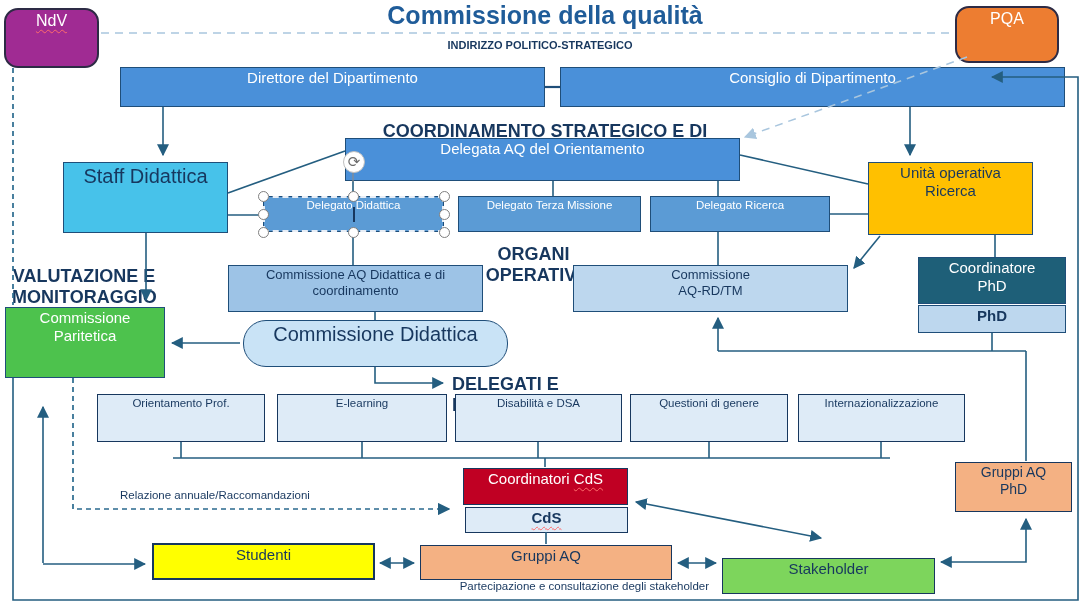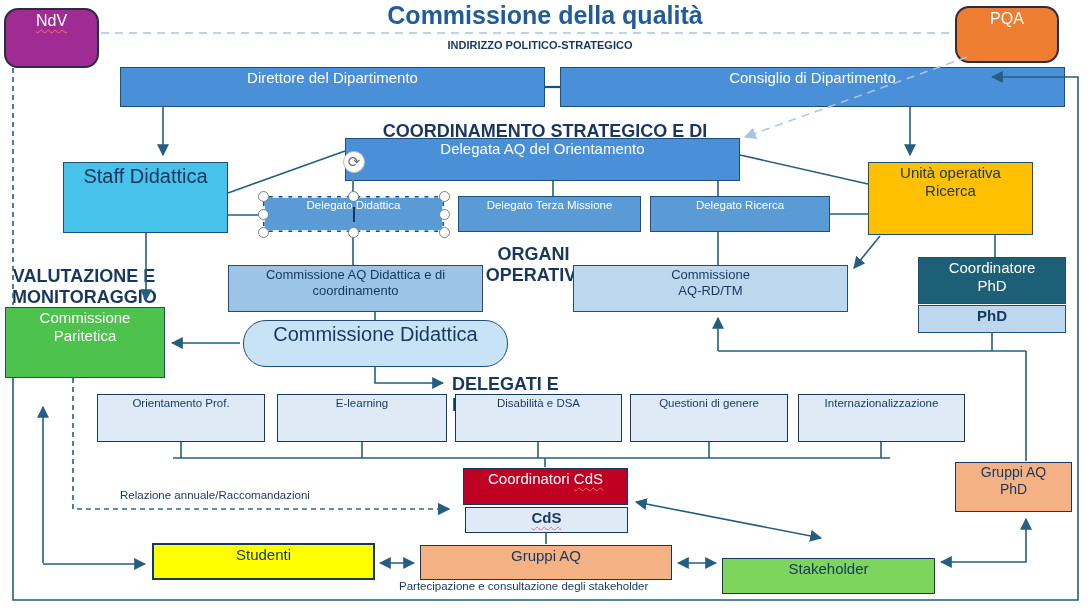--- a/index.html
+++ b/index.html
@@ -42,21 +42,21 @@
 
   <div id="title">Commissione della qualità</div>
 
   <div class="hdr" style="left:395px;top:39px;width:290px;font-size:11px;">INDIRIZZO POLITICO-STRATEGICO</div>
   <div class="hdr" style="left:345px;top:121px;width:400px;">COORDINAMENTO STRATEGICO E DI MONITORAGGIO</div>
   <div class="hdr" style="left:466px;top:244px;width:135px;">ORGANI OPERATIVI</div>
   <div class="hdr" style="left:452px;top:374px;width:180px;text-align:left;">DELEGATI E REFERENTI</div>
   <div class="hdr" style="left:12px;top:266px;width:144px;">VALUTAZIONE E
 MONITORAGGIO</div>
   <div class="note" style="left:120px;top:489px;">Relazione annuale/Raccomandazioni</div>
-  <div class="note" style="left:399px;top:580px;width:300px;text-align:left;">Partecipazione e consultazione degli stakeholder</div>
+  <div class="note" style="left:409px;top:580px;width:300px;text-align:right;">Partecipazione e consultazione degli stakeholder</div>
 
   <div class="node round wt" style="left:4px;top:8px;width:95px;height:60px;background:#A02B93;">
     <span class="sq" style="text-decoration:underline wavy #ff6b6b 1px;text-underline-offset:3px;">NdV</span>
   </div>
   <div class="node round wt" style="left:955px;top:6px;width:104px;height:57px;background:#ED7D31;">
     <span>PQA</span>
   </div>
 
   <div class="node wt" style="left:120px;top:67px;width:425px;height:40px;background:#4A90D9;">
     <span>Direttore del Dipartimento</span>

